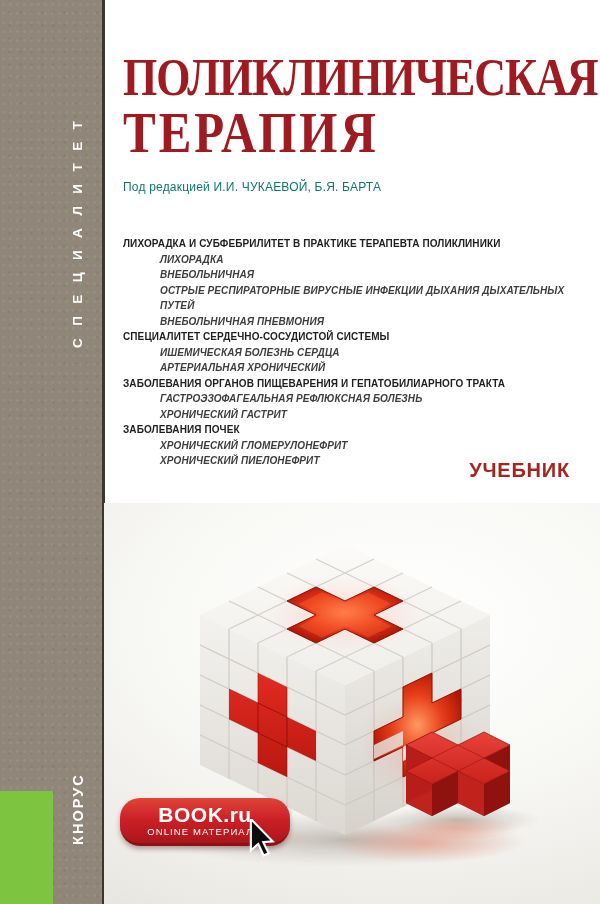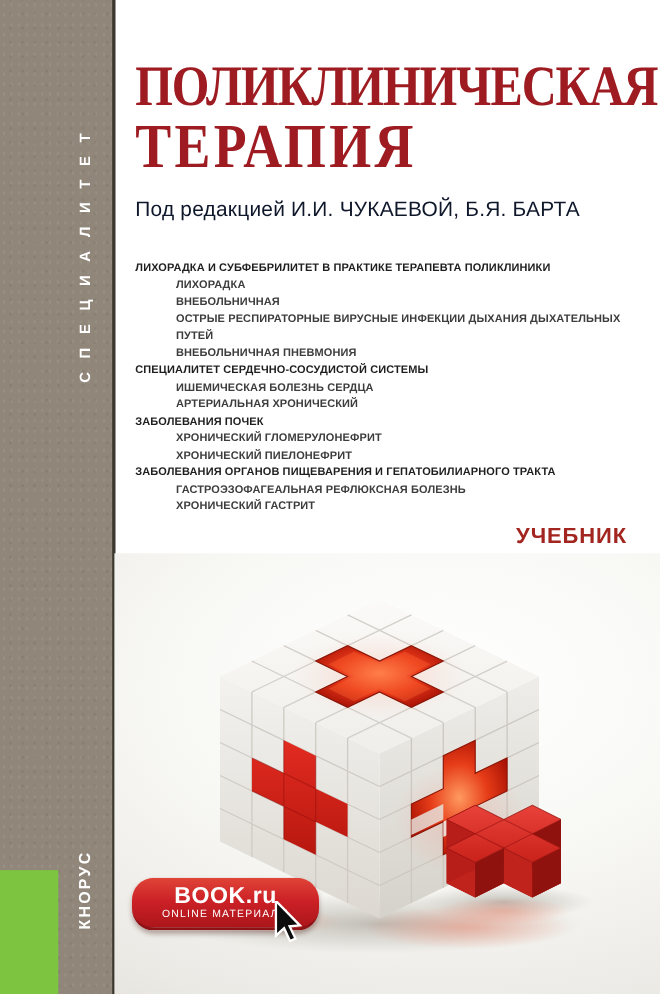--- a/index.html
+++ b/index.html
@@ -18,28 +18,28 @@
     writing-mode:vertical-rl;transform:rotate(180deg);white-space:nowrap;}
   .series-label{left:70px;top:56px;height:292px;font-size:13.5px;letter-spacing:.92em;width:26px;text-align:left;}
   .publisher-label{left:70px;top:753px;height:92px;font-size:14.5px;letter-spacing:.14em;width:26px;}
   .green-block{position:absolute;left:0;top:791px;width:53px;height:113px;background:#7dc440;}
 
   
   .title-line{position:absolute;left:123px;color:#9e1c21;
     font-family:"Liberation Serif",serif;font-weight:bold;white-space:nowrap;}
   .title-line1{top:48px;font-size:44px;letter-spacing:-1px;transform:scaleY(1.18);transform-origin:left top;}
   .title-line2{top:100px;font-size:49px;letter-spacing:3px;transform:scaleY(1.16);transform-origin:left top;}
-  .editors{position:absolute;left:123px;top:180px;font-size:19px;color:#0f172a;letter-spacing:.2px;}
+  .editors{position:absolute;left:123px;top:180px;font-size:12px;color:#0f766e;letter-spacing:.2px;}
 
   
   .toc{position:absolute;left:123px;top:236px;width:470px;font-size:10px;line-height:15.5px;}
   .toc-sec-title{font-weight:bold;color:#1e1e1e;letter-spacing:.1px;}
-  .toc-item{font-weight:bold;color:#3d3d3d;padding-left:37px;letter-spacing:.1px;}
-
-  .edition{position:absolute;right:30px;top:477px;font-size:20px;font-weight:bold;
+  .toc-item{font-weight:bold;color:#3d3d3d;padding-left:37px;letter-spacing:.1px;font-style:italic;}
+
+  .edition{position:absolute;right:30px;top:459px;font-size:20px;font-weight:bold;
     color:#a3251f;letter-spacing:.8px;}
 
   
   .photo{position:absolute;left:104px;top:503px;width:496px;height:401px;
     background:radial-gradient(120% 95% at 60% 30%, #ffffff 0%, #f8f8f5 42%, #ebe9e4 82%, #e2dfd9 100%);}
   .cube-svg{position:absolute;left:0;top:0;}
 
   
   .bookru{position:absolute;left:120px;top:798px;width:170px;height:45px;border-radius:20px;
     background:linear-gradient(180deg,#e04437 0%,#cb2026 48%,#ab161b 100%);
@@ -74,28 +74,28 @@
     <div>
       <div class="toc-item">ОСТРЫЕ РЕСПИРАТОРНЫЕ ВИРУСНЫЕ ИНФЕКЦИИ ДЫХАНИЯ ДЫХАТЕЛЬНЫХ ПУТЕЙ</div>
       <div class="toc-item">ВНЕБОЛЬНИЧНАЯ ПНЕВМОНИЯ</div>
     </div>
     <div>
       <div class="toc-sec-title">СПЕЦИАЛИТЕТ СЕРДЕЧНО-СОСУДИСТОЙ СИСТЕМЫ</div>
       <div class="toc-item">ИШЕМИЧЕСКАЯ БОЛЕЗНЬ СЕРДЦА</div>
       <div class="toc-item">АРТЕРИАЛЬНАЯ ХРОНИЧЕСКИЙ</div>
     </div>
     <div>
+      <div class="toc-sec-title">ЗАБОЛЕВАНИЯ ОРГАНОВ ПИЩЕВАРЕНИЯ И ГЕПАТОБИЛИАРНОГО ТРАКТА</div>
+      <div class="toc-item">ГАСТРОЭЗОФАГЕАЛЬНАЯ РЕФЛЮКСНАЯ БОЛЕЗНЬ</div>
+      <div class="toc-item">ХРОНИЧЕСКИЙ ГАСТРИТ</div>
+    </div>
+    <div>
       <div class="toc-sec-title">ЗАБОЛЕВАНИЯ ПОЧЕК</div>
       <div class="toc-item">ХРОНИЧЕСКИЙ ГЛОМЕРУЛОНЕФРИТ</div>
       <div class="toc-item">ХРОНИЧЕСКИЙ ПИЕЛОНЕФРИТ</div>
-    </div>
-    <div>
-      <div class="toc-sec-title">ЗАБОЛЕВАНИЯ ОРГАНОВ ПИЩЕВАРЕНИЯ И ГЕПАТОБИЛИАРНОГО ТРАКТА</div>
-      <div class="toc-item">ГАСТРОЭЗОФАГЕАЛЬНАЯ РЕФЛЮКСНАЯ БОЛЕЗНЬ</div>
-      <div class="toc-item">ХРОНИЧЕСКИЙ ГАСТРИТ</div>
     </div>
   </div>
 
   <div class="edition">УЧЕБНИК</div>
 
   <div class="photo">
     <svg class="cube-svg" width="496" height="401" viewBox="104 503 496 401" xmlns="http://www.w3.org/2000/svg">
       <defs>
         <radialGradient id="shw" cx="0.5" cy="0.5" r="0.5">
           <stop offset="0" stop-color="#b3afa7" stop-opacity="0.8"></stop>

